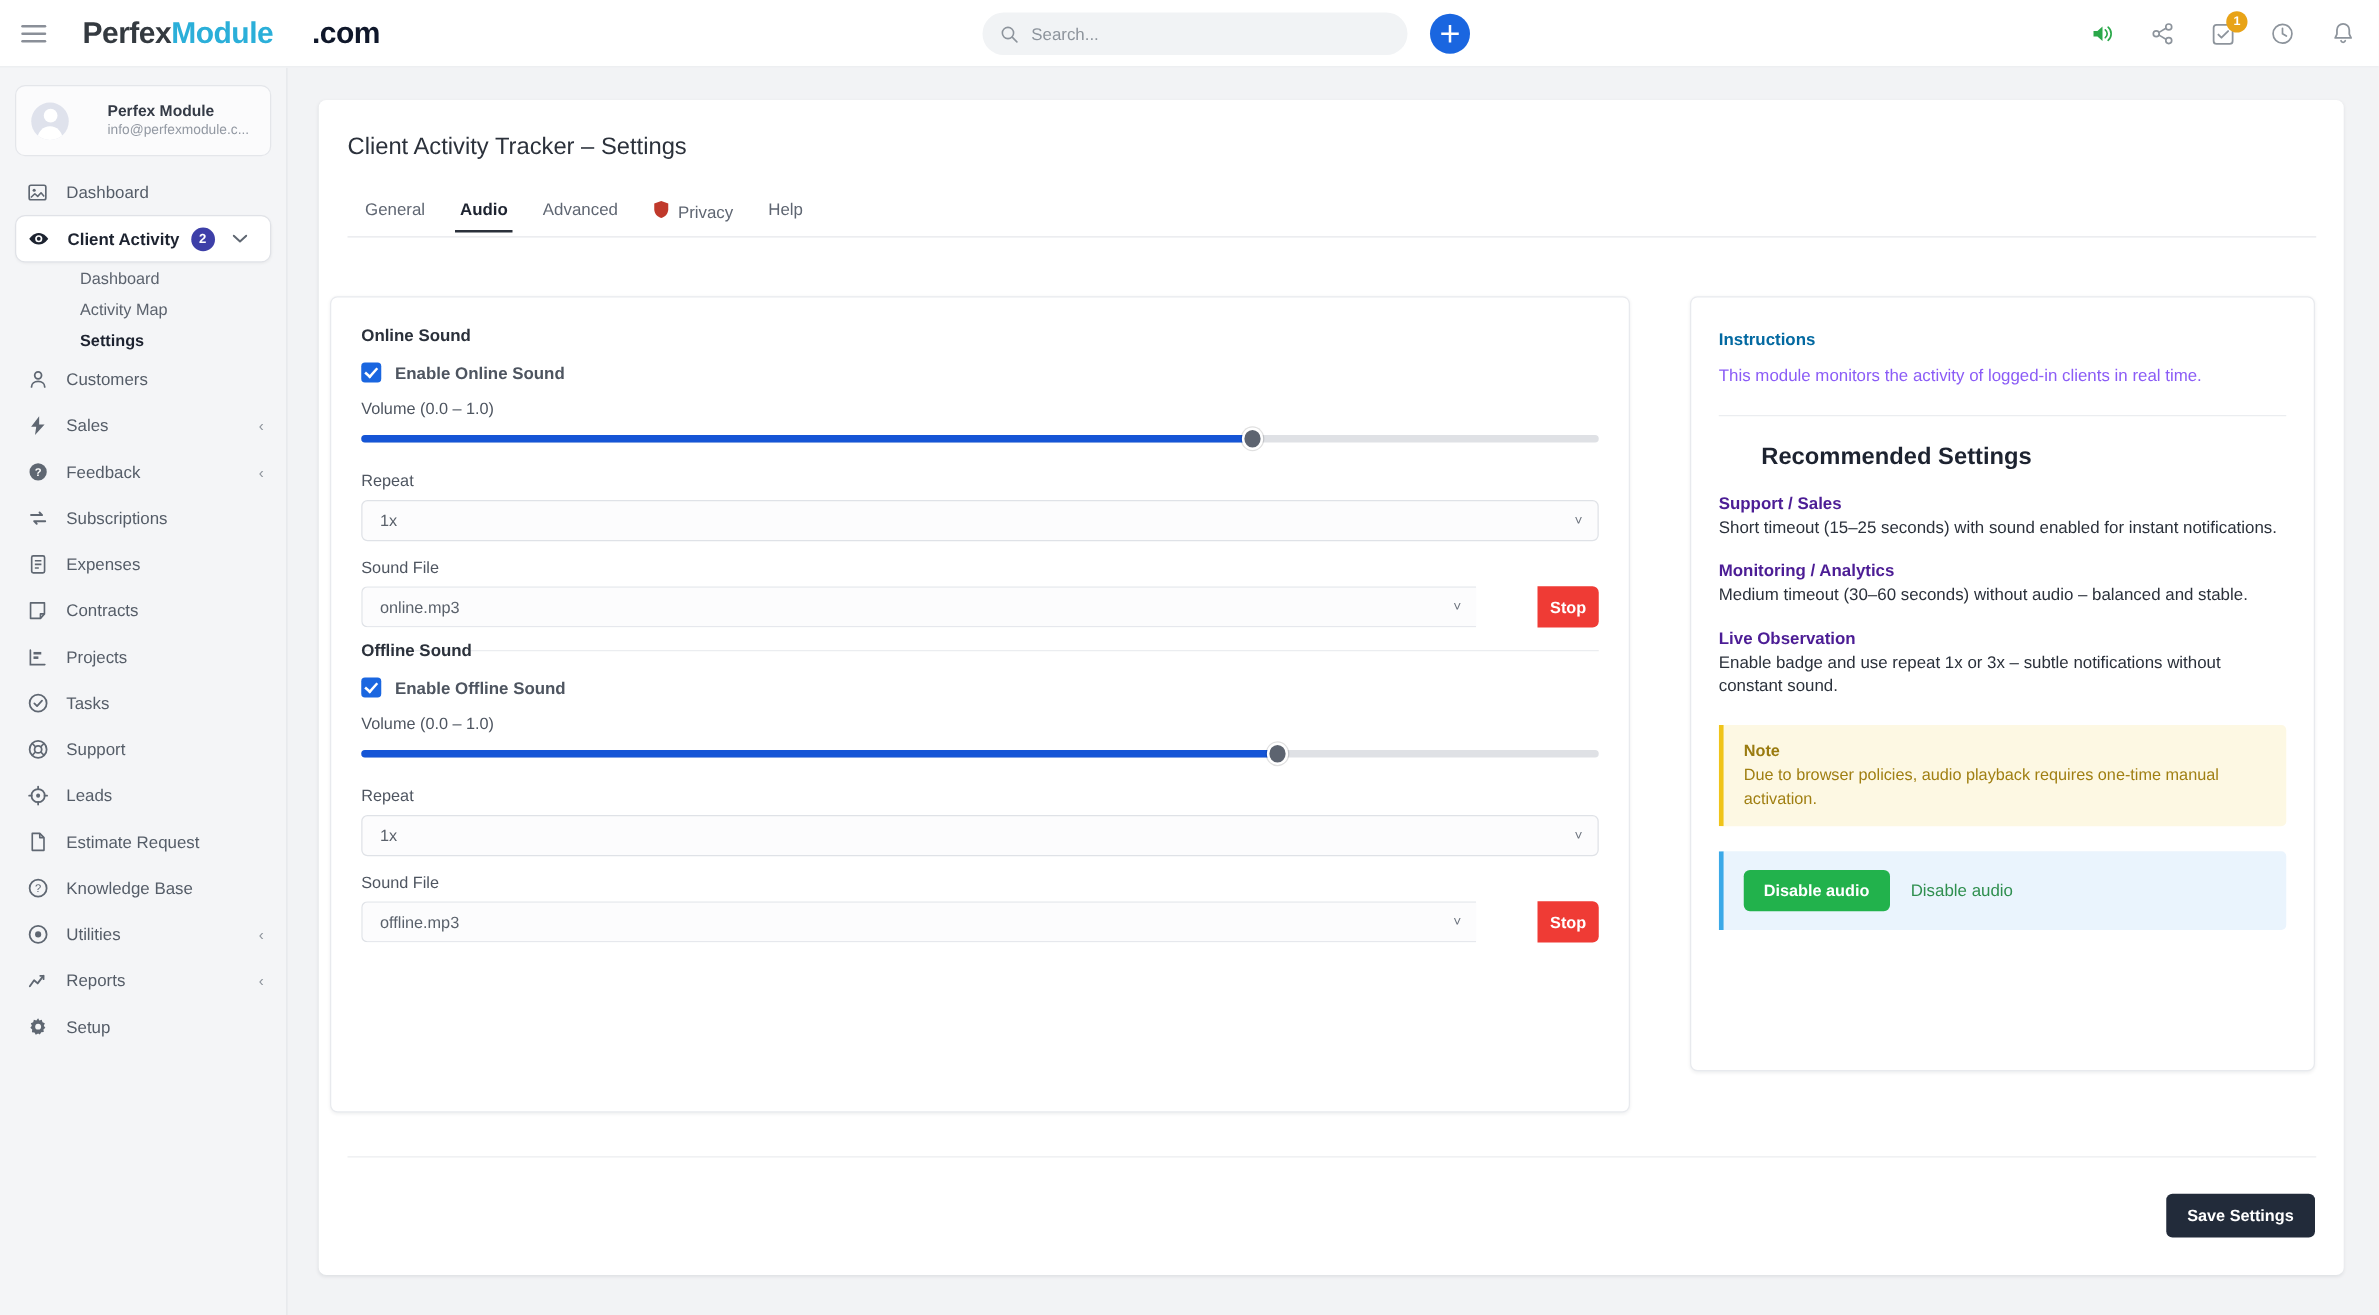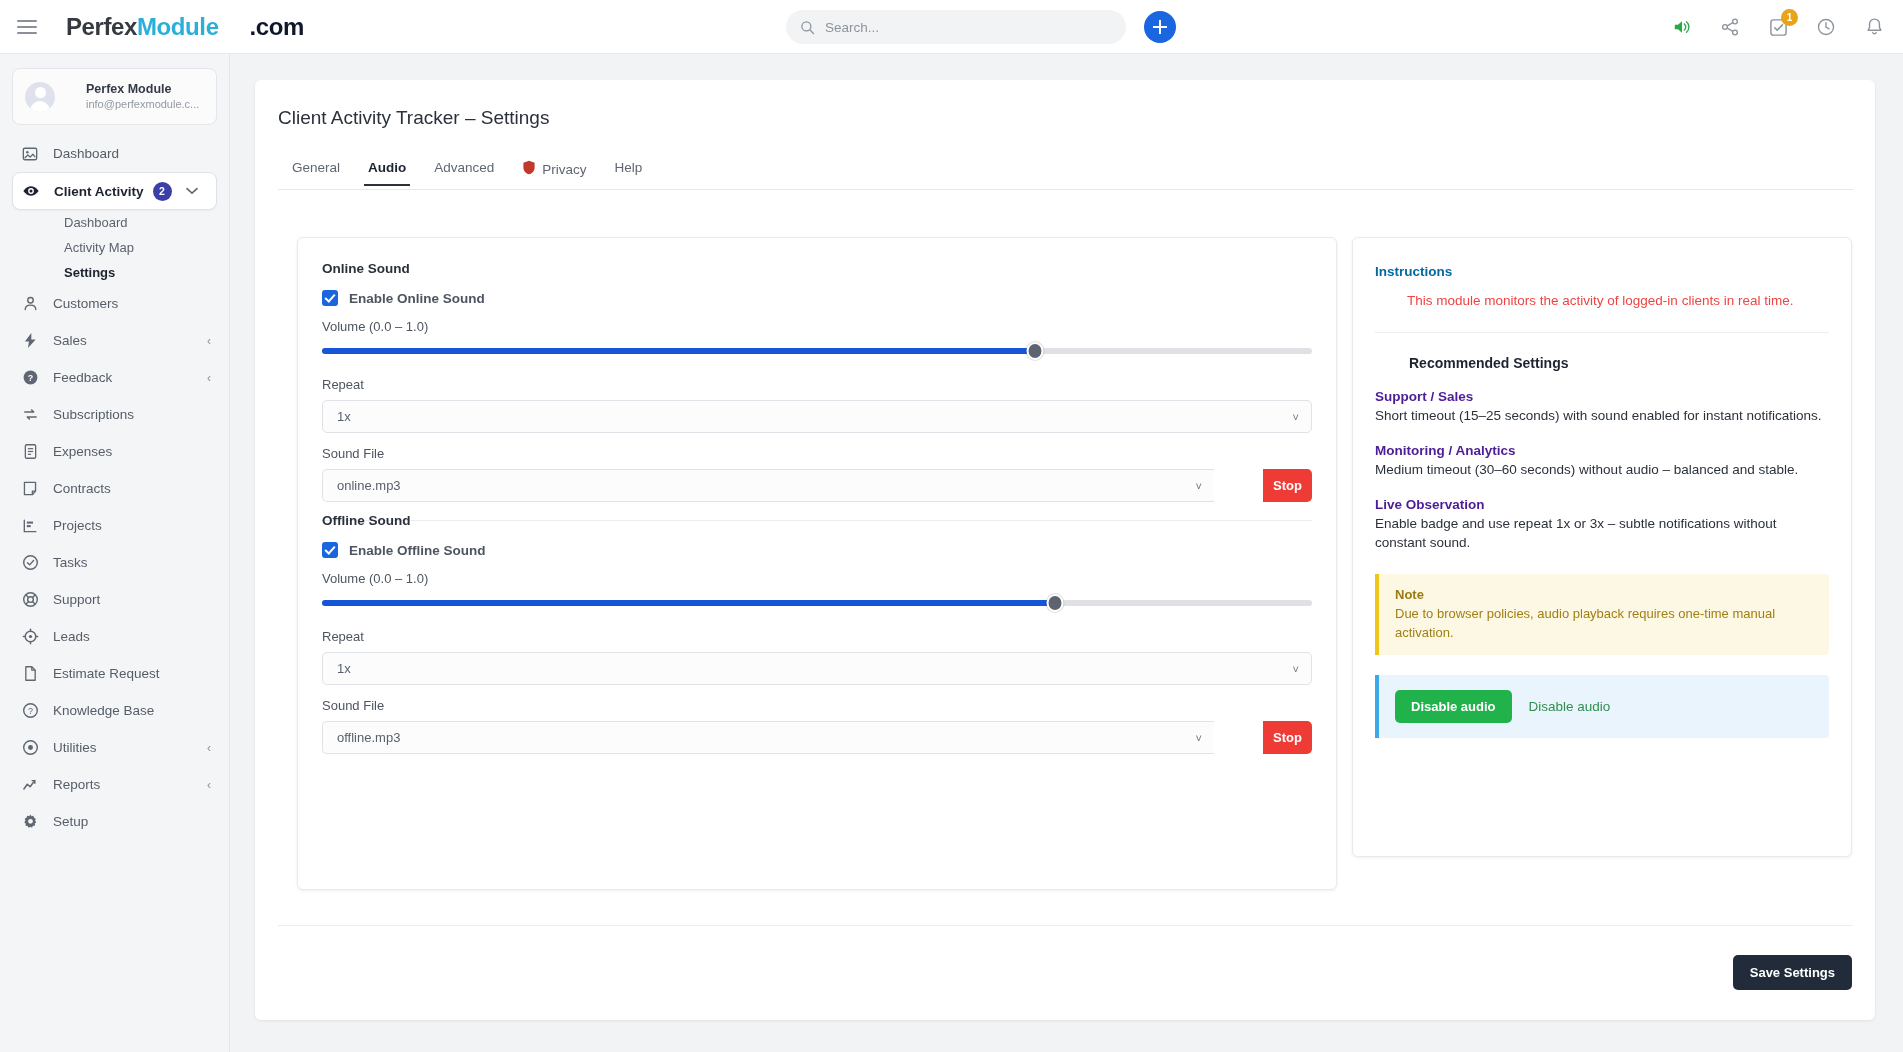--- a/index.html
+++ b/index.html
@@ -121,21 +121,21 @@
   }
   .pagetitle { position: absolute; left: 23px; top: 27px; font-size: 19px; color: #2b313b; }
 
   .tabs { position: absolute; left: 23px; top: 74px; width: 1575px; height: 36px; border-bottom: 1px solid #e6e8ec; display: flex; align-items: flex-start; }
   .tab { font-size: 13.5px; color: #5f6672; padding: 6px 14px 11px 14px; cursor: pointer; position: relative; display: flex; align-items: center; gap: 6px; }
   .tab.active { color: #1d2330; font-weight: bold; }
   .tab.active:after { content:""; position:absolute; left:10px; right:10px; bottom:0; height:2px; background:#2b313b; }
 
   
   .setcard {
-    position: absolute; left: 42px; top: 157px;
+    position: absolute; left: 9px; top: 157px;
     width: 1040px; height: 653px;
     background: #fff; border: 1px solid #e8eaee; border-radius: 6px;
     box-shadow: 0 1px 3px rgba(16,24,40,0.07);
   }
   .sechead { position: absolute; left: 24px; font-size: 13.5px; font-weight: bold; color: #2b313b; }
   .lbl { position: absolute; left: 24px; font-size: 13px; color: #4e5560; }
 
   .chkrow { position: absolute; left: 24px; display: flex; align-items: center; }
   .chk {
     width: 16px; height: 16px; border-radius: 3px; background: #1a66e0;
@@ -179,23 +179,23 @@
 
   
   .infocard {
     position: absolute; left: 1097px; top: 157px;
     width: 500px; height: 620px;
     background: #fff; border: 1px solid #e8eaee; border-radius: 6px;
     box-shadow: 0 1px 3px rgba(16,24,40,0.07);
     padding: 26px 22px;
   }
   .ih { font-size: 13.5px; font-weight: bold; color: #0369a1; }
-  .ip { font-size: 13.5px; color: #ef4444; line-height: 19px; margin-top: 12px; margin-left: 32px; }
+  .ip { font-size: 13.5px; color: #8b5cf6; line-height: 19px; margin-top: 12px; }
   .idiv { height: 1px; background: #ebedf0; margin: 22px 0 0 0; }
-  .isub { font-size: 14px; font-weight: bold; color: #1d2330; margin-top: 22px; padding-left: 34px; }
+  .isub { font-size: 19px; font-weight: bold; color: #1d2330; margin-top: 22px; padding-left: 34px; }
   .ititle { font-size: 13.5px; font-weight: bold; color: #4c1d95; margin-top: 18px; }
   .itext { font-size: 13.5px; color: #2b313b; line-height: 19px; margin-top: 2px; }
 
   .notebox {
     margin-top: 22px; background: #fdf8e3; border-left: 4px solid #f0c419;
     border-radius: 0 4px 4px 0; padding: 13px 16px;
   }
   .notebox .nt { font-size: 13px; font-weight: bold; color: #9a7b10; }
   .notebox .nb { font-size: 13px; color: #a07f12; line-height: 19px; margin-top: 2px; }
 

